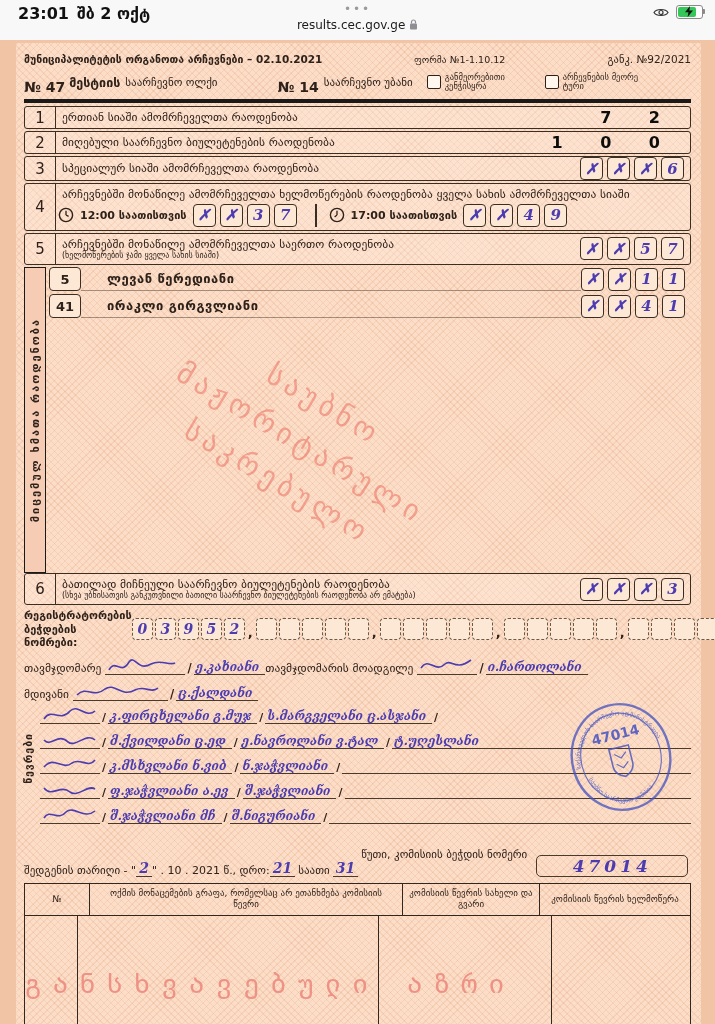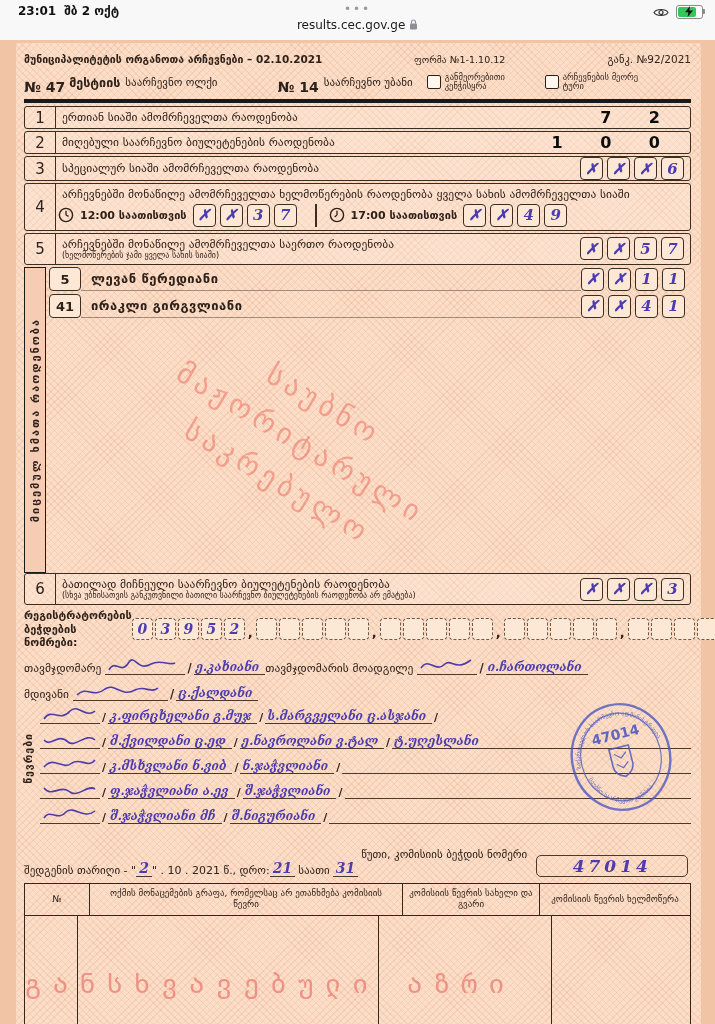--- a/index.html
+++ b/index.html
@@ -1,19 +1,19 @@
 <!DOCTYPE html>
 <html><head>
 <meta charset="utf-8">
 <style>
   html,body{margin:0;padding:0;}
   body{width:715px;height:1024px;font-family:"DejaVu Sans",sans-serif;background:#ffffff;overflow:hidden;}
   
   .statusbar{height:40px;background:#f8f8f8;position:relative;}
-  .sb-left{position:absolute;left:18px;top:4px;font-size:12px;font-weight:bold;color:#111;}
+  .sb-left{position:absolute;left:18px;top:4px;font-size:16px;font-weight:bold;color:#111;}
   .sb-date{font-weight:bold;margin-left:8px;}
   .sb-dots{position:absolute;left:0;right:0;top:2px;text-align:center;color:#9a9a9a;font-size:12px;letter-spacing:2px;}
   .sb-url{position:absolute;left:0;right:0;top:18px;text-align:center;font-size:12px;color:#1b1b1b;}
   .sb-right{position:absolute;right:12px;top:5px;display:flex;align-items:center;gap:7px;}
   .battery{width:25px;height:12px;border:1px solid #8a8a8a;border-radius:3px;position:relative;background:#fff;}
   .battery .fill{position:absolute;left:1px;top:1px;bottom:1px;width:70%;background:#34c759;border-radius:2px;}
   .battery .tip{position:absolute;right:-3px;top:3px;width:2px;height:5px;background:#8a8a8a;border-radius:0 1px 1px 0;}
   .bolt{position:absolute;left:7px;top:0;width:10px;height:11px;}
   
   .doc-outer{background:#f2c4a6;padding:3px 14px 8px 16px;height:997px;box-sizing:border-box;}
@@ -49,21 +49,21 @@
   .row4inner{display:flex;align-items:center;gap:6px;font-size:11px;padding:2px 0 3px 2px;}
   .clocklab{font-weight:bold;}
   .vdiv{width:2px;background:#3a2d22;align-self:stretch;margin:0 6px;}
   
   .cand-wrap{display:flex;margin-top:2px;}
   .side-label{flex:0 0 20px;border:1.4px solid #1a1a1a;background:#f6cdb4;display:flex;align-items:center;justify-content:center;margin-right:3px;}
   .side-label span{writing-mode:vertical-rl;transform:rotate(180deg);font-size:11px;font-weight:bold;letter-spacing:2px;}
   .cand-col{flex:1;display:flex;flex-direction:column;}
   .cand-row{display:flex;align-items:center;margin-bottom:3px;}
   .cand-num{flex:0 0 30px;height:22px;border:1.5px solid #3a2d22;border-radius:4px;background:#fde8d6;display:flex;align-items:center;justify-content:center;font-weight:bold;font-size:13px;}
-  .cand-name{flex:1;font-size:13px;font-weight:bold;padding-left:10px;letter-spacing:.5px;border-bottom:1px solid rgba(58,45,34,.45);align-self:stretch;display:flex;align-items:center;}
+  .cand-name{flex:1;font-size:13px;font-weight:bold;padding-left:26px;letter-spacing:.5px;border-bottom:1px solid rgba(58,45,34,.45);align-self:stretch;display:flex;align-items:center;}
   .wm-area{position:relative;flex:1;min-height:252px;}
   .wm{position:absolute;left:110px;top:55px;transform:rotate(31deg);text-align:center;color:rgba(235,110,95,.55);font-size:29px;letter-spacing:5px;line-height:1.55;white-space:nowrap;}
   
   .reg-line{display:flex;align-items:center;margin-top:4px;font-size:11px;}
   .reg-label{font-weight:bold;width:118px;line-height:1.2;}
   .reg-groups{display:flex;align-items:flex-end;gap:2px;flex:1;}
   .rgroup{display:flex;gap:2px;}
   .rbox{width:19px;height:20px;border:1.5px dashed #6b5a48;border-radius:4px;background:#fde8d6;display:flex;align-items:center;justify-content:center;}
   .rbox .hw{font-size:14px;}
   .comma{font-size:13px;font-weight:bold;padding:0 1px;}

